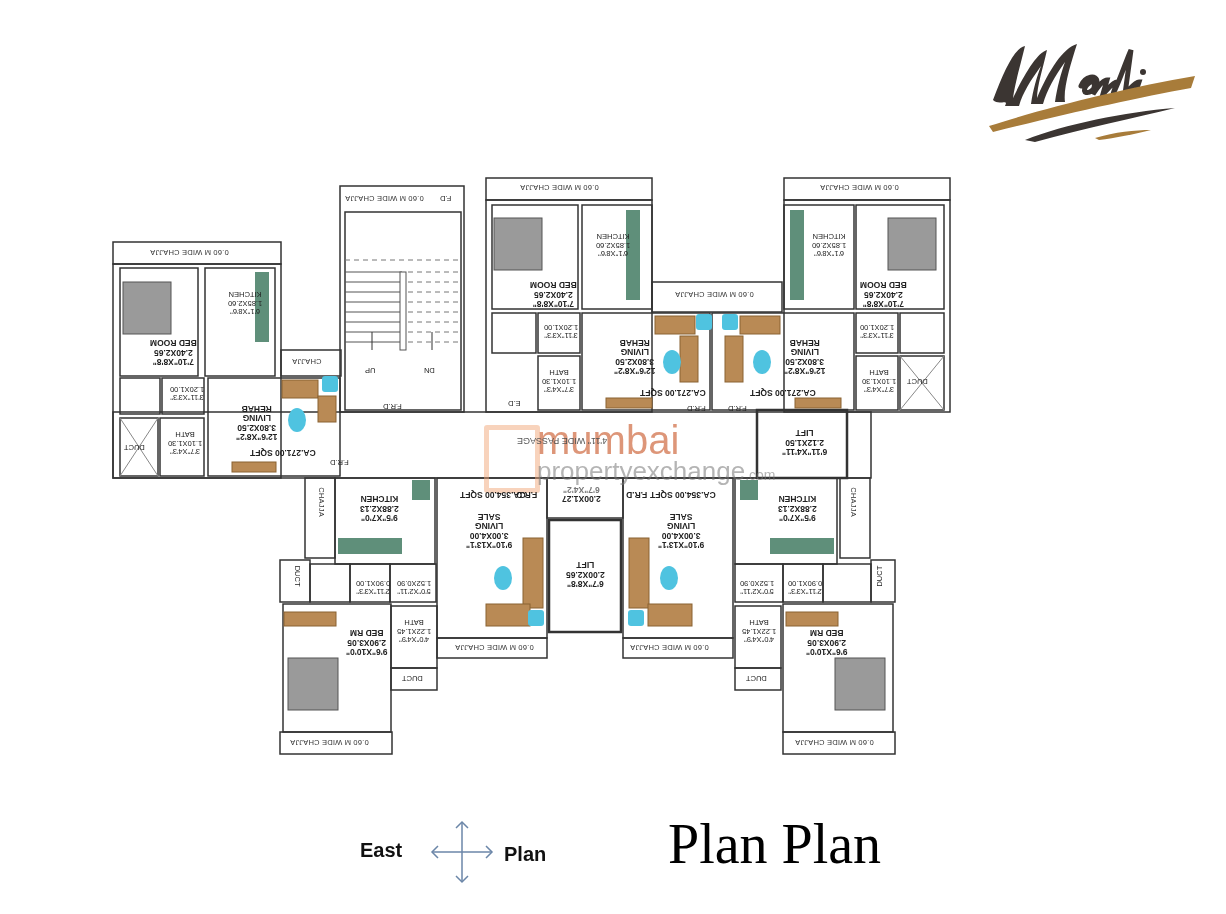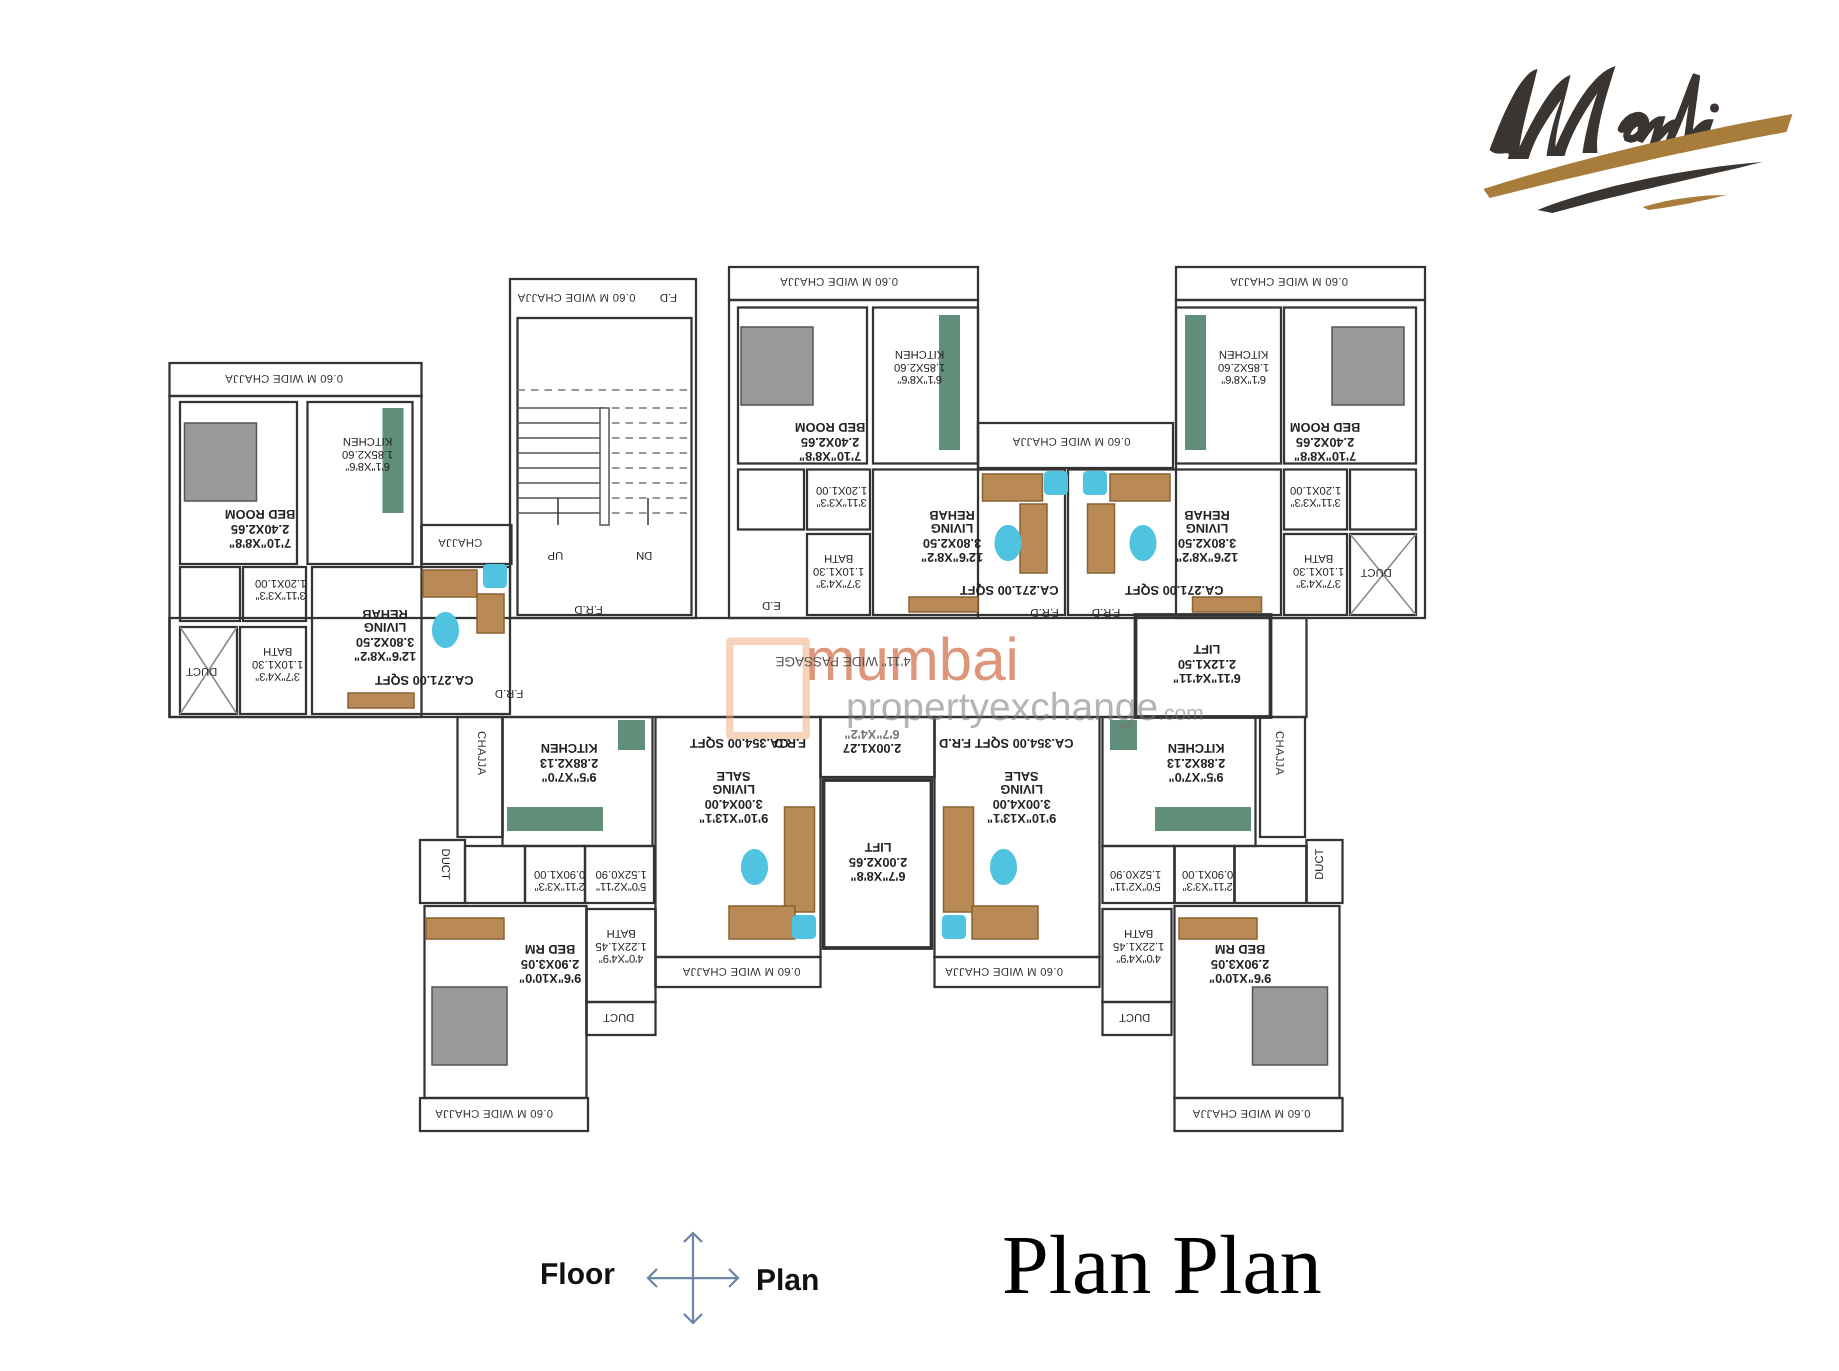--- a/index.html
+++ b/index.html
@@ -9,21 +9,21 @@
   .plan{left:0;top:0;width:1226px;height:914px;}
   .lbl{position:absolute;font-family:"Liberation Sans",sans-serif;font-size:7.5px;color:#222;text-align:center;line-height:1.1;transform:rotate(180deg);white-space:nowrap;}
   .lbl.b{font-size:8.5px;font-weight:bold;}
   .chaja{font-size:7.5px;color:#333;letter-spacing:0.2px;}
   .legend{left:360px;top:836px;width:230px;height:56px;}
   .east{position:absolute;left:0;top:3px;font-family:"Liberation Sans",sans-serif;font-weight:bold;font-size:20px;color:#111;}
   .west{position:absolute;left:144px;top:7px;font-family:"Liberation Sans",sans-serif;font-weight:bold;font-size:20px;color:#111;}
   .compass{position:absolute;left:70px;top:-16px;width:64px;height:64px;}
   .title{left:668px;top:812px;font-family:"Liberation Serif",serif;font-size:56px;color:#000;white-space:nowrap;}
   .wm1{left:537px;top:418px;font-family:"Liberation Sans",sans-serif;font-size:40px;color:#c2410c;opacity:0.55;text-align:right;}
-  .wm2{left:537px;top:456px;font-family:"Liberation Sans",sans-serif;font-size:26px;color:#777;opacity:0.55;margin-left:27px;}
+  .wm2{left:537px;top:456px;font-family:"Liberation Sans",sans-serif;font-size:26px;color:#777;opacity:0.55;}
   .wm2 small{font-size:14px;}
   .wmbox{left:484px;top:425px;width:46px;height:58px;border:5px solid #f2a77a;border-radius:3px;opacity:0.5;}
 </style>
 </head>
 <body>
 
 <div class="abs logo">
   <svg width="215" height="115" viewBox="0 0 215 115">
     <path d="M8 72 C20 40, 30 20, 40 18 C36 35, 30 55, 28 70 C40 45, 52 25, 62 22 C58 40, 52 58, 52 70 C64 42, 78 20, 92 16 C86 35, 78 60, 80 74 L70 74 C72 60, 76 45, 80 34 C70 48, 62 62, 58 76 L46 76 C48 62, 52 48, 56 38 C46 52, 38 64, 34 78 L20 78 C24 70, 14 78, 8 72 Z" fill="#3b3532"></path>
     <path d="M96 58 C100 48, 112 46, 112 54 C110 62, 104 66, 100 64 C98 60, 104 52, 110 54 L108 66 C112 60, 118 52, 122 52 L118 66 C124 60, 128 54, 132 54 L128 66 C136 50, 142 30, 146 22 L140 66 C146 60, 150 54, 154 54 L150 66" fill="none" stroke="#3b3532" stroke-width="5" stroke-linecap="round"></path>
@@ -377,21 +377,21 @@
     <div>1.22X1.45</div>
     <div>BATH</div>
   </div>
 <div class="lbl b" style="left:806px;top:628px;">
     <div>9'6"X10'0"</div>
     <div>2.90X3.05</div>
     <div>BED RM</div>
   </div>
 
 <div class="abs legend">
-  <span class="east">Floor</span>
+  <span class="east">East</span>
   <svg class="compass" viewBox="0 0 64 64">
     <g stroke="#6b86a8" stroke-width="1.5" fill="none">
       <line x1="32" y1="2" x2="32" y2="62"></line>
       <line x1="2" y1="32" x2="62" y2="32"></line>
       <polyline points="26,8 32,2 38,8"></polyline>
       <polyline points="26,56 32,62 38,56"></polyline>
       <polyline points="8,26 2,32 8,38"></polyline>
       <polyline points="56,26 62,32 56,38"></polyline>
     </g>
   </svg>

